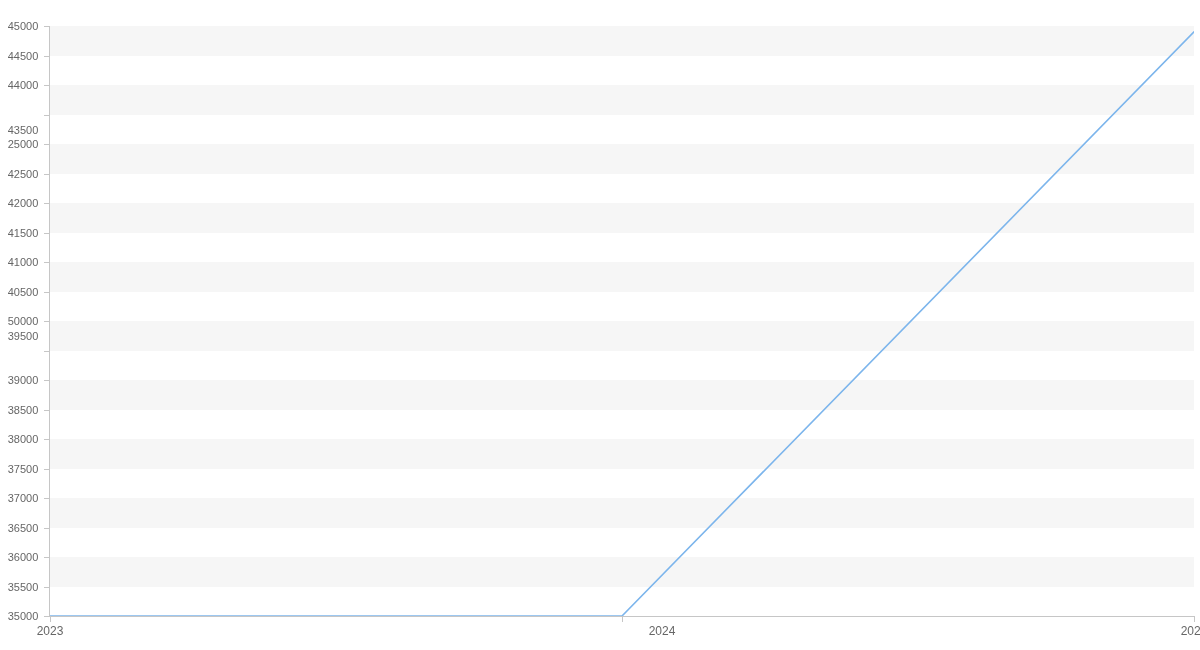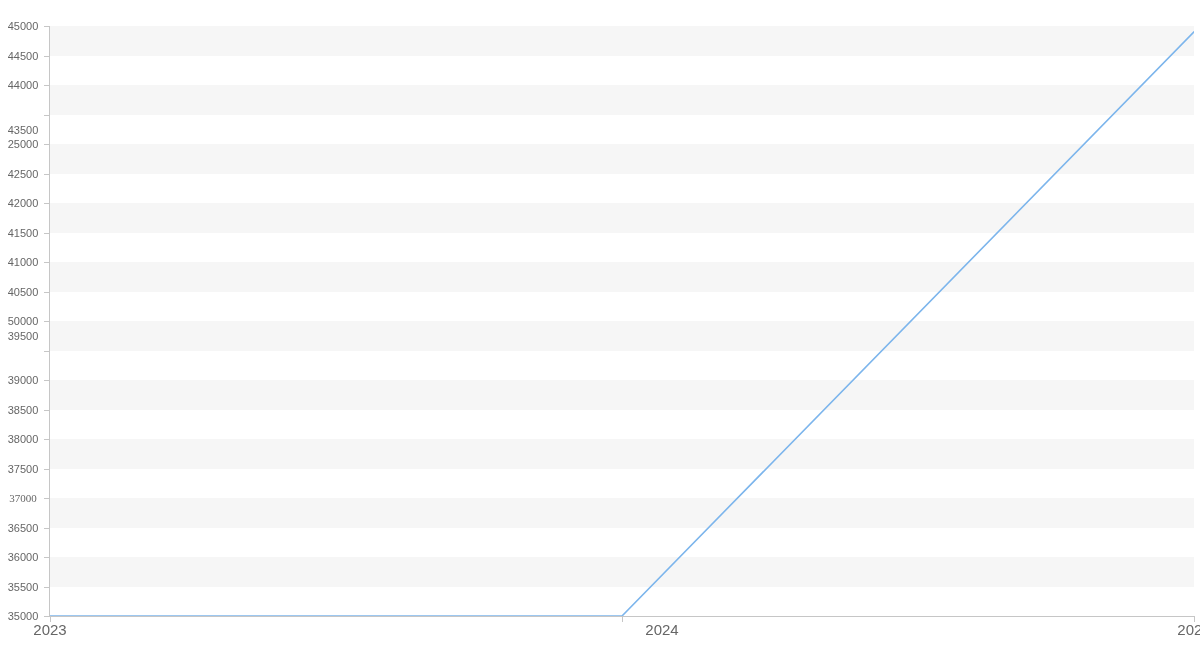--- a/index.html
+++ b/index.html
@@ -70,21 +70,21 @@
   .xtick {
     position: absolute;
     bottom: -6px;
     height: 6px;
     width: 0;
     border-left: 1px solid #c6c6c6;
   }
   .xlabel {
     position: absolute;
     bottom: -22px;
-    font-size: 15px;
+    font-size: 12px;
     color: #666;
     transform: translateX(-50%);
     text-align: center;
   }
   .line-svg {
     position: absolute;
     left: 0;
     top: 0;
     width: 100%;
     height: 100%;
@@ -118,21 +118,21 @@
     </svg>
   <div class="ytick" style="top: 590px;"></div>
       <div class="ylabel" style="top: 590px;">35000</div>
       <div class="ytick" style="top: 560.5px;"></div>
       <div class="ylabel" style="top: 560.5px;">35500</div>
       <div class="ytick" style="top: 531px;"></div>
       <div class="ylabel" style="top: 531px;">36000</div>
       <div class="ytick" style="top: 501.5px;"></div>
       <div class="ylabel" style="top: 501.5px;">36500</div>
       <div class="ytick" style="top: 472px;"></div>
-      <div class="ylabel" style="top: 472px; font-family: Liberation Serif, serif;">37000</div>
+      <div class="ylabel" style="top: 472px;">37000</div>
       <div class="ytick" style="top: 442.5px;"></div>
       <div class="ylabel" style="top: 442.5px;">37500</div>
       <div class="ytick" style="top: 413px;"></div>
       <div class="ylabel" style="top: 413px;">38000</div>
       <div class="ytick" style="top: 383.5px;"></div>
       <div class="ylabel" style="top: 383.5px;">38500</div>
       <div class="ytick" style="top: 354px;"></div>
       <div class="ylabel" style="top: 354px;">39000</div>
       <div class="ytick" style="top: 324.5px;"></div>
       <div class="ylabel" style="top: 310px;">39500</div>

